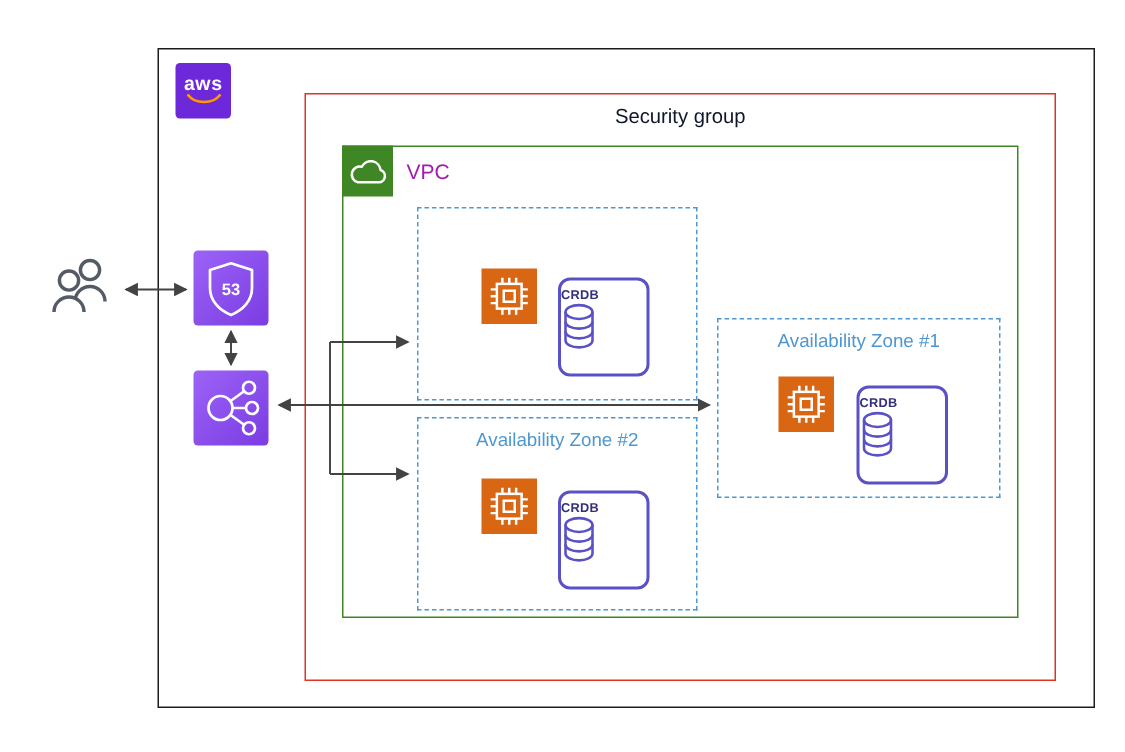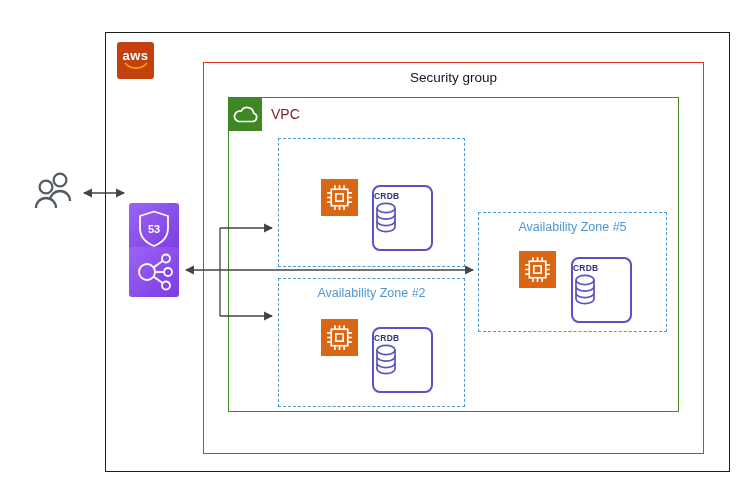--- a/index.html
+++ b/index.html
@@ -3,50 +3,50 @@
 <meta charset="utf-8">
 <style>
   html,body{margin:0;padding:0;background:#ffffff;}
   .canvas{
     position:relative;width:750px;height:501px;background:#ffffff;
     font-family:"Liberation Sans",sans-serif;overflow:hidden;
   }
   .abs{position:absolute;}
   
   .outer{left:105px;top:32px;width:623px;height:438px;border:1px solid #1c1c1c;background:#fff;}
-  .awslogo{left:117px;top:42px;width:37px;height:37px;background:#c2410c;border-radius:3px;
+  .awslogo{left:117px;top:42px;width:37px;height:37px;background:#6d28d9;border-radius:3px;
     display:flex;flex-direction:column;align-items:center;justify-content:center;z-index:6;}
   .awslogo .t{color:#ffffff;font-weight:bold;font-size:13px;line-height:12px;letter-spacing:.4px;}
   
   .sg{left:203px;top:62px;width:499px;height:390px;border:1px solid #dd3522;}
   .sg-label{position:absolute;top:7px;left:0;right:0;text-align:center;color:#0f172a;font-size:13.5px;}
   
   .vpc{left:228px;top:97px;width:449px;height:313px;border:1px solid #3f8624;}
   .vpc-icon{position:absolute;left:-1px;top:-1px;width:34px;height:34px;background:#3f8624;
     display:flex;align-items:center;justify-content:center;}
-  .vpc-label{position:absolute;left:42px;top:8px;color:#7f1d1d;font-size:14px;}
+  .vpc-label{position:absolute;left:42px;top:8px;color:#a21caf;font-size:14px;}
   
   .az{border:1.4px dashed #4e97d1;background:transparent;}
   .az-label{position:absolute;top:7px;left:0;right:0;text-align:center;color:#4e97d1;font-size:12.5px;}
   .az1{left:278px;top:138px;width:185px;height:127px;}
   .az2{left:278px;top:278px;width:185px;height:127px;}
   .az3{left:478px;top:212px;width:187px;height:118px;}
   
   .ec2{position:absolute;width:37px;height:37px;background:#d86613;
     display:flex;align-items:center;justify-content:center;}
   .crdb{position:absolute;width:57px;height:62px;background:#ffffff;border:2px solid #5a52c4;
     border-radius:8px;display:flex;flex-direction:column;}
   .crdb .t{font-size:8.5px;font-weight:bold;color:#343079;margin-top:4px;letter-spacing:.2px;}
   .az1 .ec2{left:42px;top:40px;} .az1 .crdb{left:93px;top:46px;}
   .az2 .ec2{left:42px;top:40px;} .az2 .crdb{left:93px;top:48px;}
   .az3 .ec2{left:40px;top:38px;} .az3 .crdb{left:92px;top:44px;}
   
   .purple{width:50px;height:50px;background:linear-gradient(135deg,#9c63f7 0%,#7b3ce2 100%);
     border-radius:3px;display:flex;align-items:center;justify-content:center;z-index:6;}
-  .r53{left:129px;top:167px;margin-top:36px;}
+  .r53{left:129px;top:167px;}
   .elb{left:129px;top:247px;}
   .users{left:27px;top:166px;z-index:6;}
   
   svg.connectors{position:absolute;left:0;top:0;width:750px;height:501px;z-index:5;pointer-events:none;}
 </style>
 </head>
 <body>
 
 <div class="canvas">
 
@@ -122,21 +122,21 @@
       <svg width="24" height="34" viewBox="0 0 24 34" fill="none" stroke="#5a52c4" stroke-width="1.7">
         <ellipse cx="12" cy="7" rx="9" ry="4.6"></ellipse>
         <path d="M3 7 V26 a9 4.6 0 0 0 18 0 V7"></path>
         <path d="M3 13.5 a9 4.6 0 0 0 18 0"></path>
         <path d="M3 20 a9 4.6 0 0 0 18 0"></path>
       </svg>
     </div>
   </div>
 
   <div class="abs az az3">
-    <div class="az-label">Availability Zone #5</div>
+    <div class="az-label">Availability Zone #1</div>
     <div class="ec2">
       <svg width="33" height="33" viewBox="0 0 36 36" fill="none" stroke="#ffffff" stroke-width="1.8">
         <rect x="9" y="9" width="18" height="18"></rect>
         <rect x="14" y="14" width="8" height="8"></rect>
         <path d="M13 4.5v4.5 M18 4.5v4.5 M23 4.5v4.5 M13 27v4.5 M18 27v4.5 M23 27v4.5 M4.5 13h4.5 M4.5 18h4.5 M4.5 23h4.5 M27 13h4.5 M27 18h4.5 M27 23h4.5"></path>
       </svg>
     </div>
     <div class="crdb">
       <span class="t">CRDB</span>
       <svg width="24" height="34" viewBox="0 0 24 34" fill="none" stroke="#5a52c4" stroke-width="1.7">

